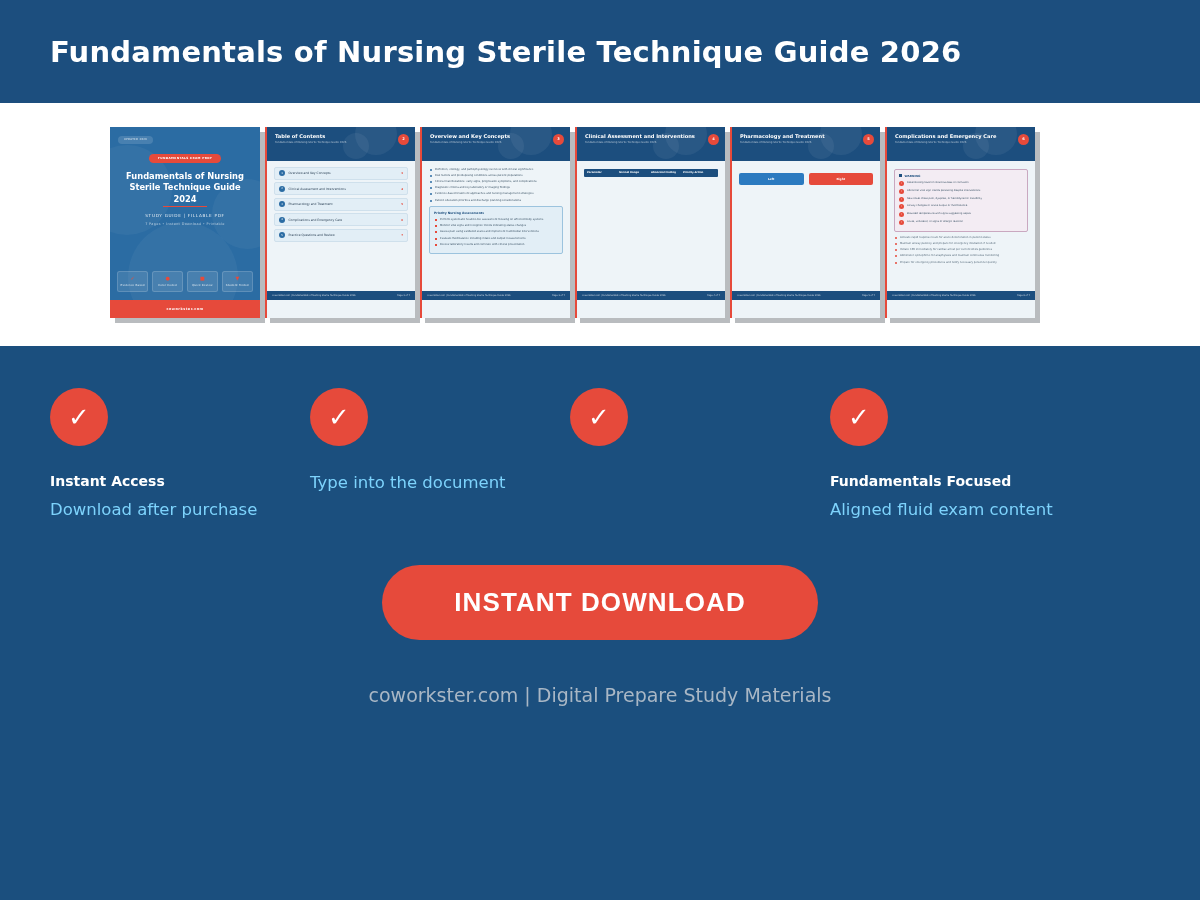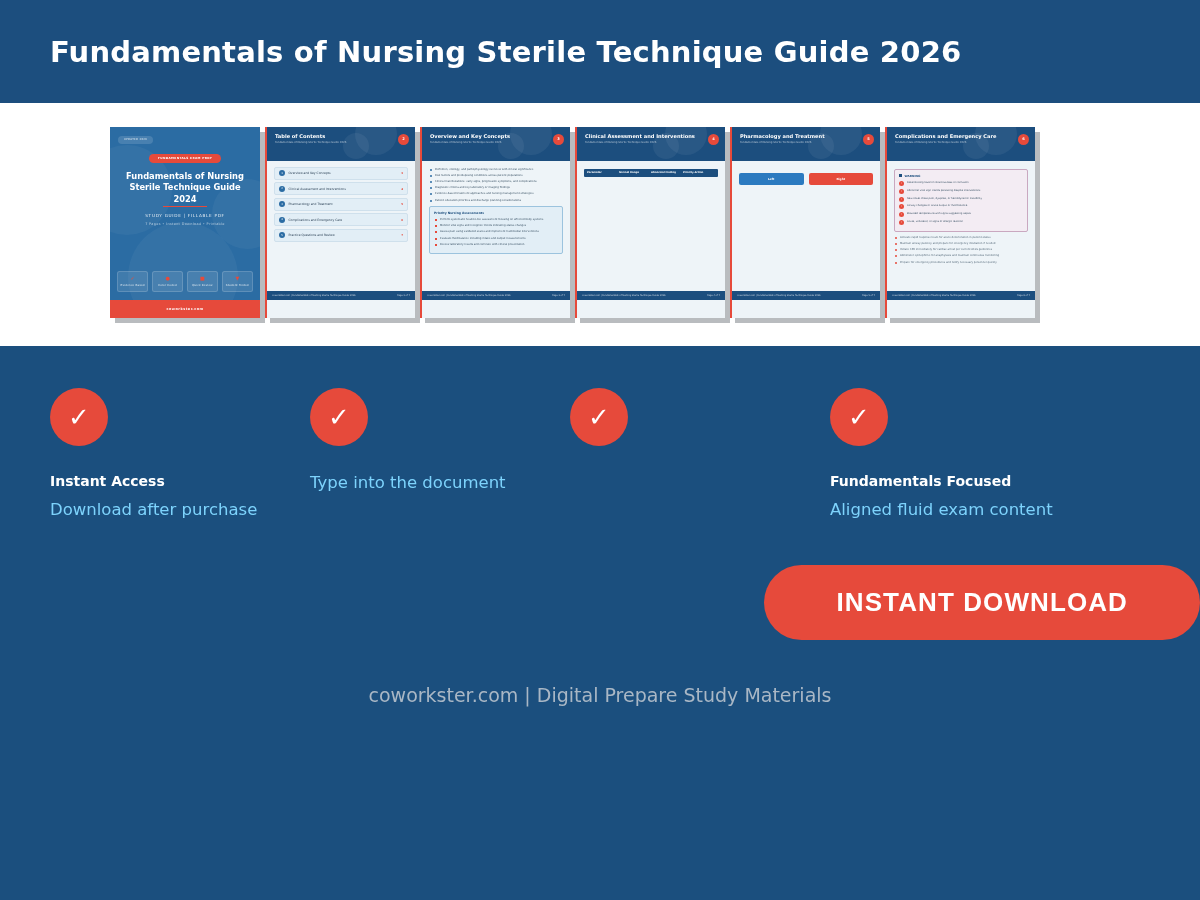--- a/index.html
+++ b/index.html
@@ -242,21 +242,21 @@
     font-size: 26px; display: flex;
     align-items: center; justify-content: center;
     margin-bottom: 27px;
   }
   .feature .ftitle {
     color: #ffffff; font-size: 14px; font-weight: bold; margin-bottom: 11px;
   }
   .feature .fdesc { color: #7dd3fc; font-size: 16.5px; }
 
   
-  .cta-wrap { display: flex; justify-content: flex-end; margin-top: 46px; }
+  .cta-wrap { display: flex; justify-content: center; margin-top: 46px; }
   .cta {
     background: #e64a3b; color: #ffffff;
     font-size: 26px; font-weight: bold; letter-spacing: 1.1px;
     padding: 22px 72px; border-radius: 40px; border: none;
     cursor: pointer;
   }
   .site-footer {
     text-align: center; margin-top: 44px;
     color: #a9b7c5; font-size: 19px;
   }

